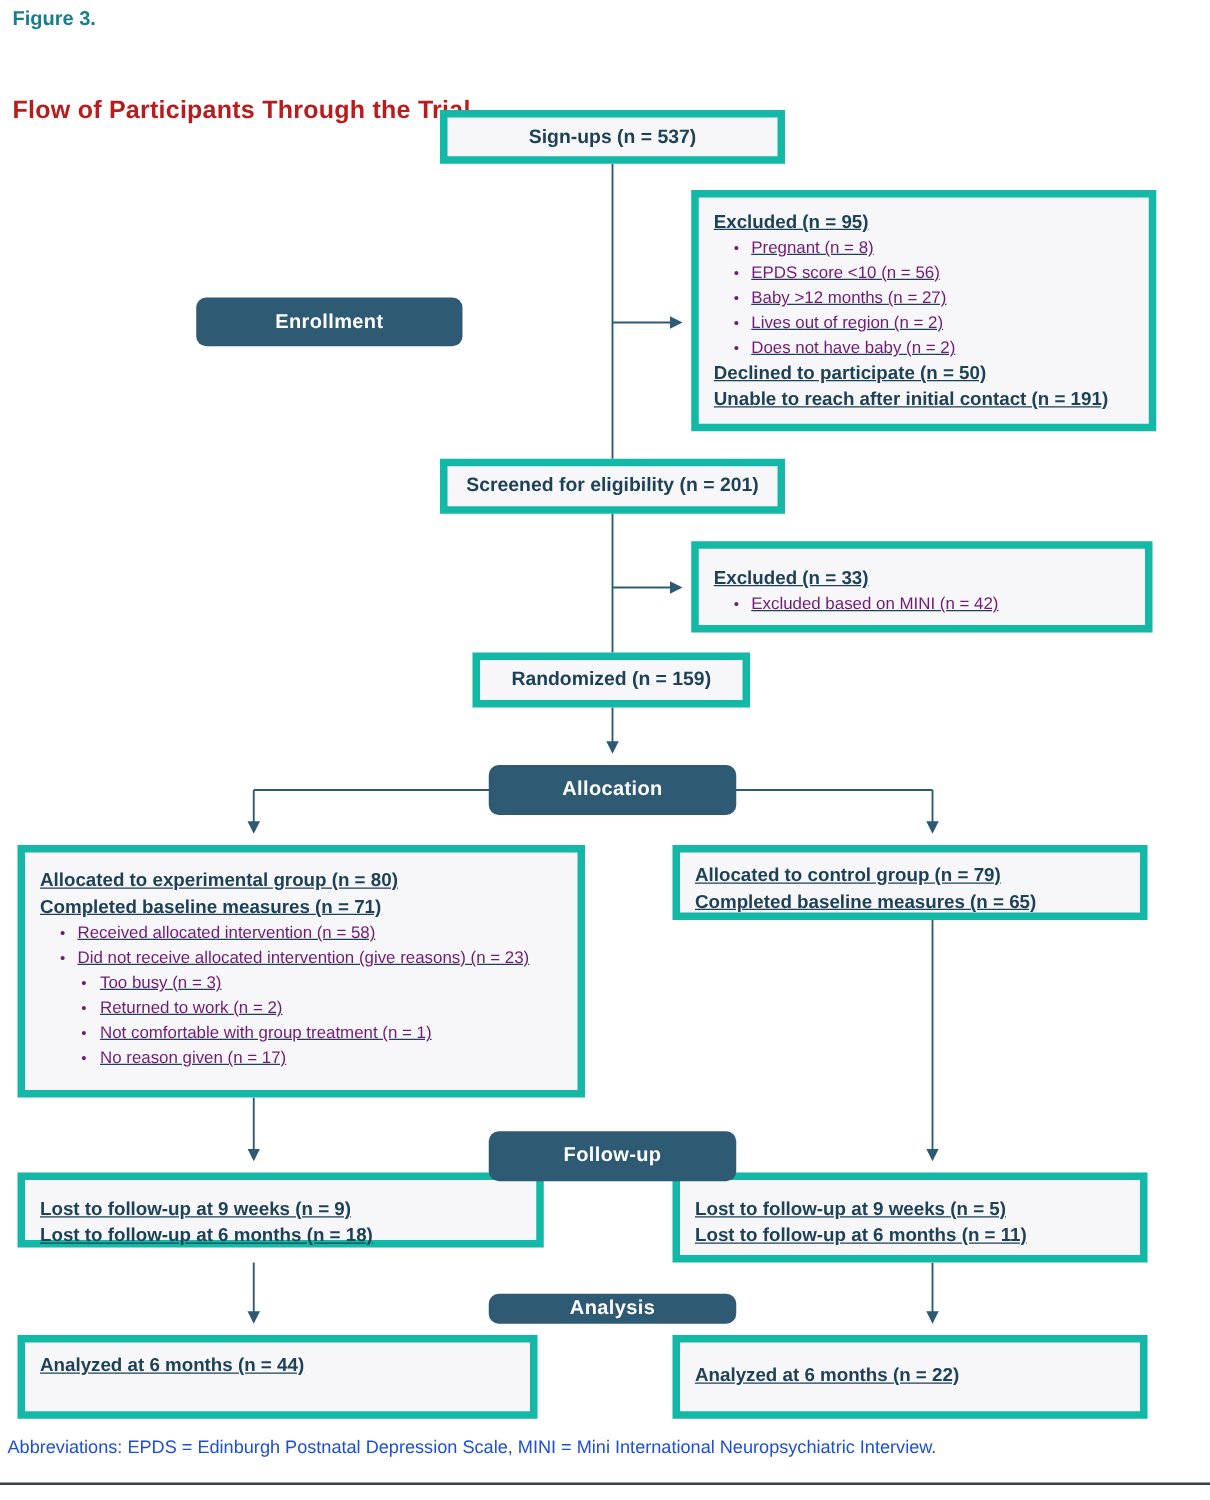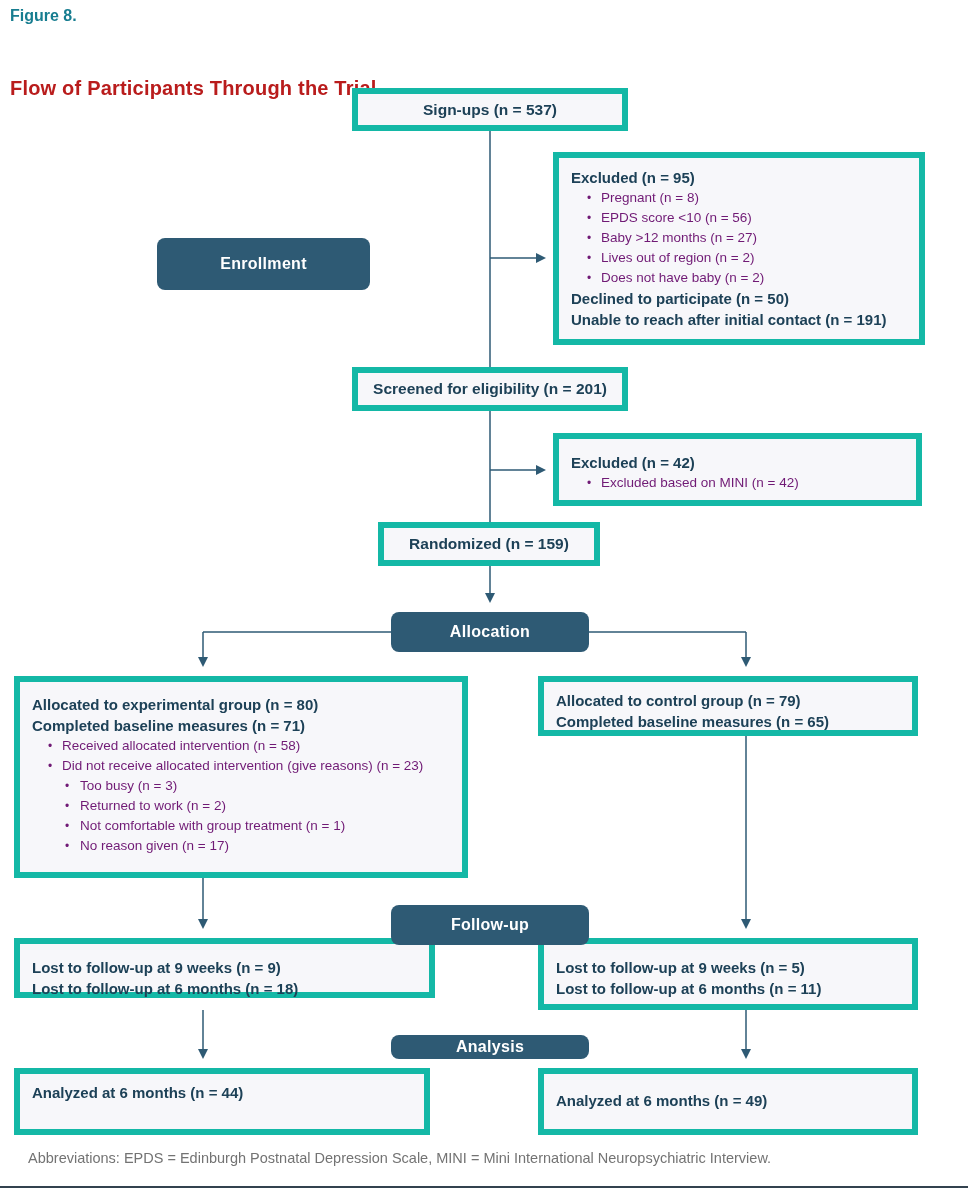--- a/index.html
+++ b/index.html
@@ -7,33 +7,33 @@
   body { font-family:"Liberation Sans", sans-serif; }
   .canvas { position:relative; width:968px; height:1200px; background:#ffffff; overflow:hidden; }
 
   .connectors { position:absolute; left:0; top:0; z-index:1; }
 
   .fig-label { position:absolute; left:10px; top:7px; font-size:16px; font-weight:bold; color:#177d90; }
   .fig-title { position:absolute; left:10px; top:33px; font-size:20px; font-weight:bold; color:#b91c1c; letter-spacing:0.2px;margin-top:44px; }
 
   .box { position:absolute; background:#f7f7fa; border:6px solid #14b8a6; color:#1d4157; z-index:2; }
   .box.center { display:flex; align-items:center; justify-content:center; font-weight:bold; font-size:15.5px; }
-  .box.content { padding:9px 12px; }
+  .box.content { padding:9px 12px;text-decoration:underline; }
 
   .strong { font-weight:bold; font-size:15px; line-height:21px; color:#1d4157; }
   .bullet { position:relative; padding-left:30px; font-size:13.5px; line-height:20px; color:#701a75; }
   .bullet::before { content:"\2022"; position:absolute; left:16px; top:0; font-size:12px; }
   .bullet.sub { padding-left:48px; }
   .bullet.sub::before { left:33px; }
 
   .badge { position:absolute; z-index:3; background:#2e5a74; color:#ffffff; border-radius:8px;
            display:flex; align-items:center; justify-content:center; font-weight:bold; font-size:16px;
            letter-spacing:0.3px; }
 
-  .footer-text { position:absolute; left:28px; top:1150px; font-size:14.5px; color:#737373; }
+  .footer-text { position:absolute; left:6px; top:1150px; font-size:14.5px; color:#1d4ed8; }
   .footer-rule { position:absolute; left:0; top:1186px; width:968px; height:2px; background:#33424f; }
 </style>
 </head>
 <body>
 
 <div class="canvas">
 
   <svg class="connectors" width="968" height="1200" viewBox="0 0 968 1200">
     <defs>
       <marker id="arrow" markerUnits="userSpaceOnUse" markerWidth="11" markerHeight="11" refX="8" refY="5" orient="auto">
@@ -51,42 +51,42 @@
     <line x1="203" y1="632" x2="203" y2="665" stroke="#2e5a74" stroke-width="1.5" marker-end="url(#arrow)"></line>
     <line x1="746" y1="632" x2="746" y2="665" stroke="#2e5a74" stroke-width="1.5" marker-end="url(#arrow)"></line>
 
     <line x1="203" y1="878" x2="203" y2="927" stroke="#2e5a74" stroke-width="1.5" marker-end="url(#arrow)"></line>
     <line x1="746" y1="736" x2="746" y2="927" stroke="#2e5a74" stroke-width="1.5" marker-end="url(#arrow)"></line>
 
     <line x1="203" y1="1010" x2="203" y2="1057" stroke="#2e5a74" stroke-width="1.5" marker-end="url(#arrow)"></line>
     <line x1="746" y1="1010" x2="746" y2="1057" stroke="#2e5a74" stroke-width="1.5" marker-end="url(#arrow)"></line>
   </svg>
 
-  <div class="fig-label">Figure 8.</div>
+  <div class="fig-label">Figure 3.</div>
   <div class="fig-title">Flow of Participants Through the Trial</div>
 
   <div class="box center" style="left:352px; top:88px; width:276px; height:43px;">Sign-ups (n = 537)</div>
 
   <div class="box content" style="left:553px; top:152px; width:372px; height:193px;">
     <div class="strong">Excluded (n = 95)</div>
     <div class="bullet">Pregnant (n = 8)</div>
     <div class="bullet">EPDS score &lt;10 (n = 56)</div>
     <div class="bullet">Baby &gt;12 months (n = 27)</div>
     <div class="bullet">Lives out of region (n = 2)</div>
     <div class="bullet">Does not have baby (n = 2)</div>
     <div class="strong">Declined to participate (n = 50)</div>
     <div class="strong">Unable to reach after initial contact (n = 191)</div>
   </div>
 
-  <div class="badge" style="left:157px; top:238px; width:213px; height:52px;">Enrollment</div>
+  <div class="badge" style="left:157px; top:238px; width:213px; height:39px;">Enrollment</div>
 
   <div class="box center" style="left:352px; top:367px; width:276px; height:44px;">Screened for eligibility (n = 201)</div>
 
   <div class="box content" style="left:553px; top:433px; width:369px; height:73px; padding-top:13px;">
-    <div class="strong">Excluded (n = 42)</div>
+    <div class="strong">Excluded (n = 33)</div>
     <div class="bullet">Excluded based on MINI (n = 42)</div>
   </div>
 
   <div class="box center" style="left:378px; top:522px; width:222px; height:44px;">Randomized (n = 159)</div>
 
   <div class="badge" style="left:391px; top:612px; width:198px; height:40px;">Allocation</div>
 
   <div class="box content" style="left:14px; top:676px; width:454px; height:202px; padding-top:12px;">
     <div class="strong">Allocated to experimental group (n = 80)</div>
     <div class="strong">Completed baseline measures (n = 71)</div>
@@ -115,19 +115,19 @@
     <div class="strong">Lost to follow-up at 6 months (n = 11)</div>
   </div>
 
   <div class="badge" style="left:391px; top:1035px; width:198px; height:24px;">Analysis</div>
 
   <div class="box content" style="left:14px; top:1068px; width:416px; height:67px; padding-top:8px;">
     <div class="strong">Analyzed at 6 months (n = 44)</div>
   </div>
 
   <div class="box content" style="left:538px; top:1068px; width:380px; height:67px; padding-top:16px;">
-    <div class="strong">Analyzed at 6 months (n = 49)</div>
+    <div class="strong">Analyzed at 6 months (n = 22)</div>
   </div>
 
   <div class="footer-text">Abbreviations: EPDS = Edinburgh Postnatal Depression Scale, MINI = Mini International Neuropsychiatric Interview.</div>
   <div class="footer-rule"></div>
 
 </div>
 
 </body></html>

